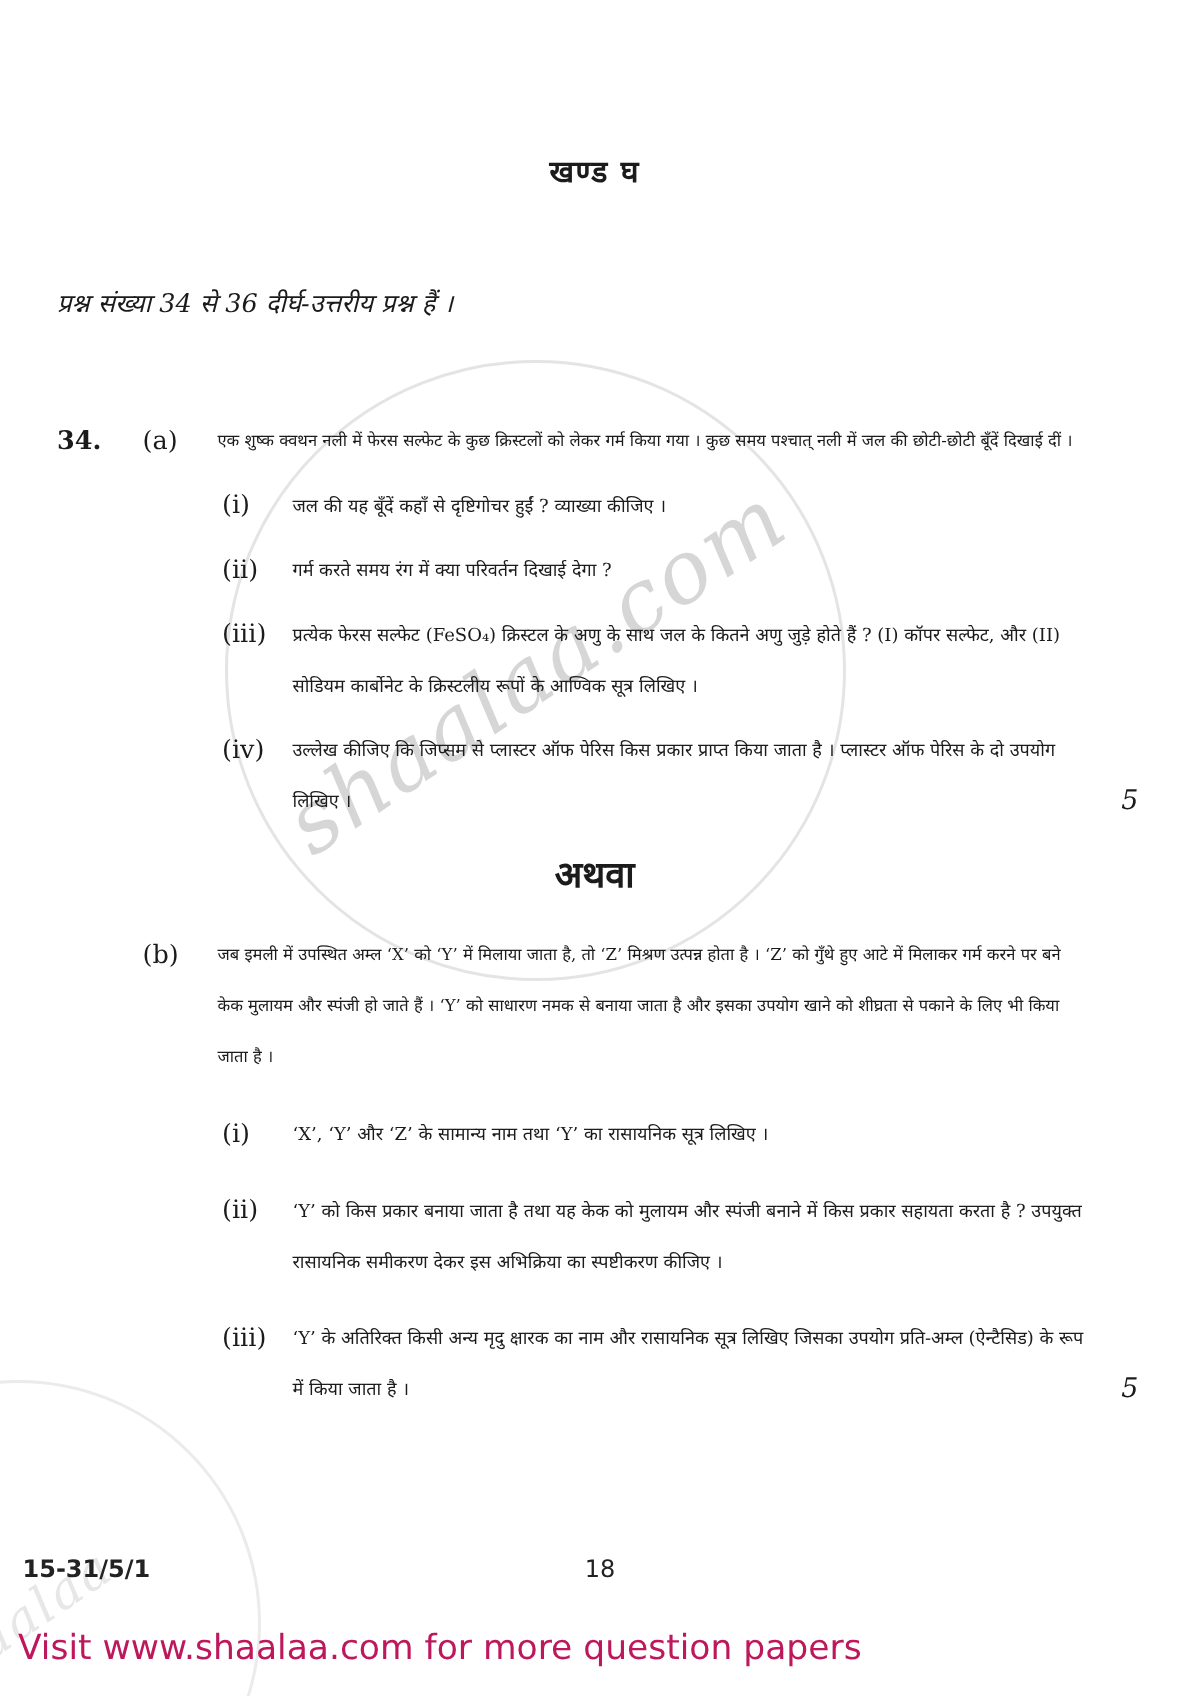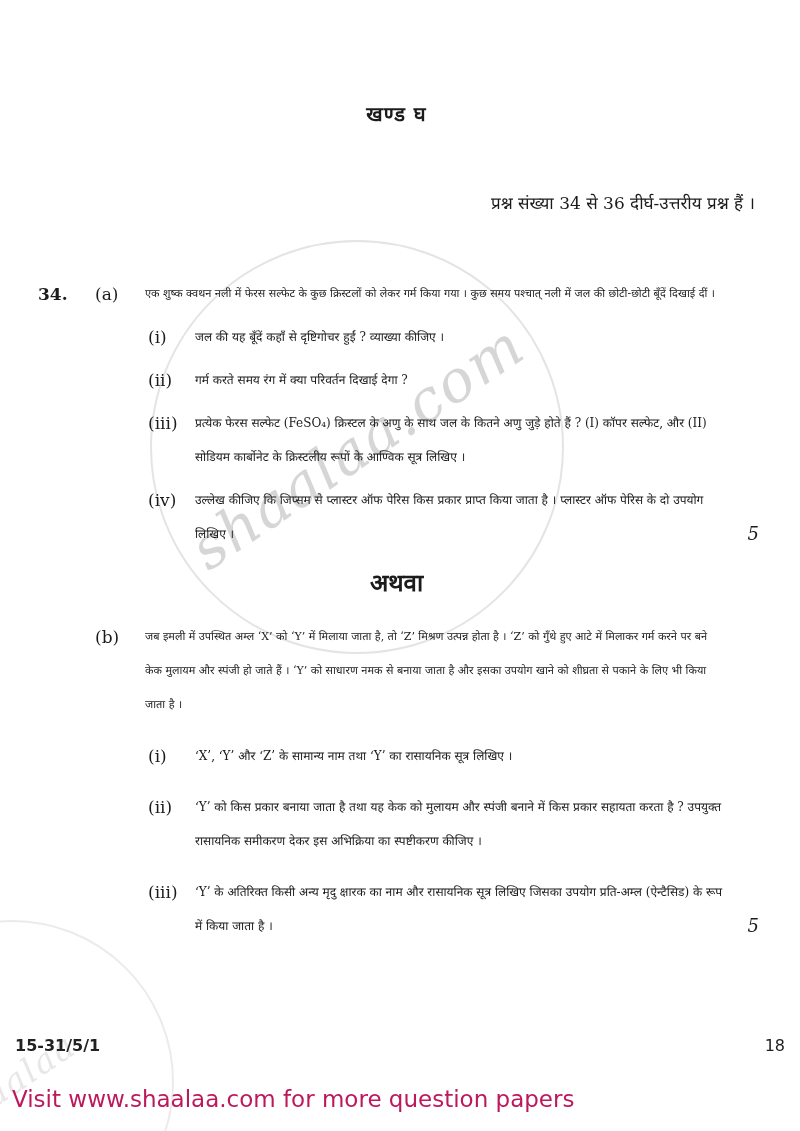--- a/index.html
+++ b/index.html
@@ -47,23 +47,23 @@
   .section-heading {
     margin: 100px 0 0 0;
     text-align: center;
     font-size: 20px;
     font-weight: bold;
     letter-spacing: 1px;
   }
 
   .intro {
     margin: 64px 0 0 0;
+    font-style: italic;
     font-size: 17px;
     line-height: 24px;
-    text-align: right;
   }
 
   .q-main { display: flex; margin-top: 62px; position: relative; }
   .q-num   { flex: 0 0 57px; font-size: 17px; font-weight: bold; line-height: 34px; }
   .part-label { flex: 0 0 50px; font-size: 17px; line-height: 34px; }
   .q-text  { flex: 1 1 auto; margin: 0; font-size: 11px; line-height: 34px; padding-right: 28px; }
 
   .q-main.part-b { margin-left: 57px; margin-top: 22px; }
   .q-main.part-b .part-label { flex: 0 0 50px; }
 
@@ -93,21 +93,21 @@
     position: absolute;
     left: 15px;
     right: 15px;
     top: 1036px;
     z-index: 1;
     font-family: "DejaVu Sans", sans-serif;
     font-size: 16px;
     color: #222222;
   }
   .paper-code { position: absolute; left: 0; top: 0; font-weight: bold; }
-  .page-number { position: absolute; left: 0; right: 0; text-align: right; top: 0; }
+  .page-number { position: absolute; left: 0; right: 0; text-align: center; top: 0; }
 
   .site-banner {
     position: absolute;
     left: 12px;
     top: 1086px;
     right: 0;
     z-index: 1;
     font-family: "DejaVu Sans", sans-serif;
     font-size: 23px;
     color: #be185d;

